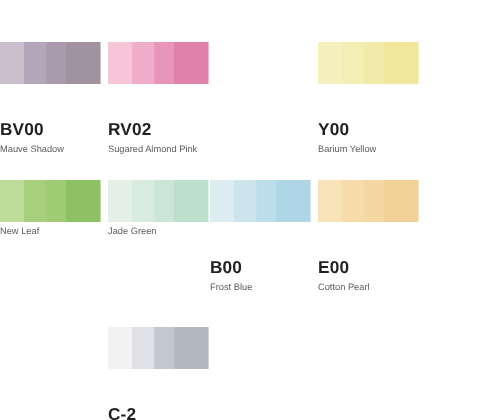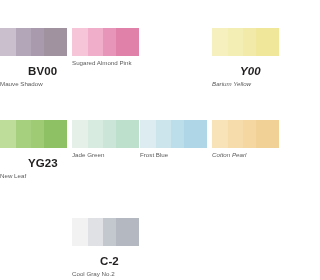--- a/index.html
+++ b/index.html
@@ -34,48 +34,47 @@
   .swatch-row.row-2 { top: 218px; }
 
   .swatch-cell {
     position: absolute;
     top: 0;
     width: 67px;
   }
   .swatch-cell.col-0 { left: 0px; }
   .swatch-cell.col-1 { left: 72px; }
   .swatch-cell.col-2 { left: 140px; }
-  .swatch-cell.col-3 { left: 212px; font-style: italic; }
+  .swatch-cell.col-3 { left: 212px; }
 
   .swatch-chip {
     width: 67px;
     height: 28px;
     display: block;
     position: relative;
     overflow: hidden;
   }
   .swatch-chip .band {
     position: absolute;
     top: 0;
     height: 28px;
   }
   .swatch-chip .band.b0 { left: 0;    width: 24%; }
   .swatch-chip .band.b1 { left: 24%;  width: 22%; }
   .swatch-chip .band.b2 { left: 46%;  width: 20%; }
   .swatch-chip .band.b3 { left: 66%;  width: 34%; }
 
   .swatch-code {
-    margin-top: 9px;
+    margin-top: 25px;
     font-size: 11.5px;
     font-weight: bold;
     color: #221f1f;
     letter-spacing: 0.1px;
     line-height: 12px;
     white-space: nowrap;
-    padding-left: 28px;
   }
 
   .swatch-name {
     margin-top: 3px;
     font-size: 6.2px;
     color: #5b5b5b;
     line-height: 8px;
     white-space: nowrap;
   }
 </style>
@@ -94,20 +93,21 @@
         <div class="swatch-code">BV00</div>
         <div class="swatch-name">Mauve Shadow</div>
       </div>
       <div class="swatch-cell col-1">
         <div class="swatch-chip" style="background: rgb(232, 145, 180);">
           <div class="band b0" style="background: rgb(246, 198, 216);"></div>
           <div class="band b1" style="background: rgb(240, 174, 203);"></div>
           <div class="band b2" style="background: rgb(231, 149, 184);"></div>
           <div class="band b3" style="background: rgb(224, 129, 170);"></div>
         </div>
+        <div class="swatch-code">RV02</div>
         <div class="swatch-name">Sugared Almond Pink</div>
       </div>
       <div class="swatch-cell col-3">
         <div class="swatch-chip" style="background: rgb(244, 237, 171);">
           <div class="band b0" style="background: rgb(245, 240, 189);"></div>
           <div class="band b1" style="background: rgb(243, 238, 180);"></div>
           <div class="band b2" style="background: rgb(242, 234, 168);"></div>
           <div class="band b3" style="background: rgb(240, 231, 155);"></div>
         </div>
         <div class="swatch-code">Y00</div>
@@ -115,48 +115,49 @@
       </div>
     </div>
     <div class="swatch-row row-1">
       <div class="swatch-cell col-0">
         <div class="swatch-chip" style="background: rgb(154, 201, 110);">
           <div class="band b0" style="background: rgb(190, 221, 155);"></div>
           <div class="band b1" style="background: rgb(167, 208, 126);"></div>
           <div class="band b2" style="background: rgb(158, 203, 115);"></div>
           <div class="band b3" style="background: rgb(141, 193, 99);"></div>
         </div>
-        <div class="swatch-code">YG23</div>
         <div class="swatch-name">New Leaf</div>
       </div>
       <div class="swatch-cell col-1">
         <div class="swatch-chip" style="background: rgb(207, 231, 218);">
           <div class="band b0" style="background: rgb(228, 240, 232);"></div>
           <div class="band b1" style="background: rgb(216, 235, 224);"></div>
           <div class="band b2" style="background: rgb(203, 230, 216);"></div>
           <div class="band b3" style="background: rgb(189, 224, 205);"></div>
         </div>
         <div class="swatch-name">Jade Green</div>
       </div>
       <div class="swatch-cell col-2">
         <div class="swatch-chip" style="background: rgb(191, 222, 234);">
           <div class="band b0" style="background: rgb(220, 236, 241);"></div>
           <div class="band b1" style="background: rgb(204, 229, 237);"></div>
           <div class="band b2" style="background: rgb(188, 222, 234);"></div>
           <div class="band b3" style="background: rgb(174, 214, 230);"></div>
         </div>
+        <div class="swatch-code">B00</div>
         <div class="swatch-name">Frost Blue</div>
       </div>
       <div class="swatch-cell col-3">
         <div class="swatch-chip" style="background: rgb(245, 217, 166);">
           <div class="band b0" style="background: rgb(248, 226, 183);"></div>
           <div class="band b1" style="background: rgb(246, 220, 171);"></div>
           <div class="band b2" style="background: rgb(244, 215, 161);"></div>
           <div class="band b3" style="background: rgb(242, 209, 151);"></div>
         </div>
+        <div class="swatch-code">E00</div>
         <div class="swatch-name">Cotton Pearl</div>
       </div>
     </div>
     <div class="swatch-row row-2">
       <div class="swatch-cell col-1">
         <div class="swatch-chip" style="background: rgb(184, 189, 196);">
           <div class="band b0" style="background: rgb(242, 242, 243);"></div>
           <div class="band b1" style="background: rgb(223, 225, 228);"></div>
           <div class="band b2" style="background: rgb(195, 199, 206);"></div>
           <div class="band b3" style="background: rgb(180, 185, 193);"></div>

